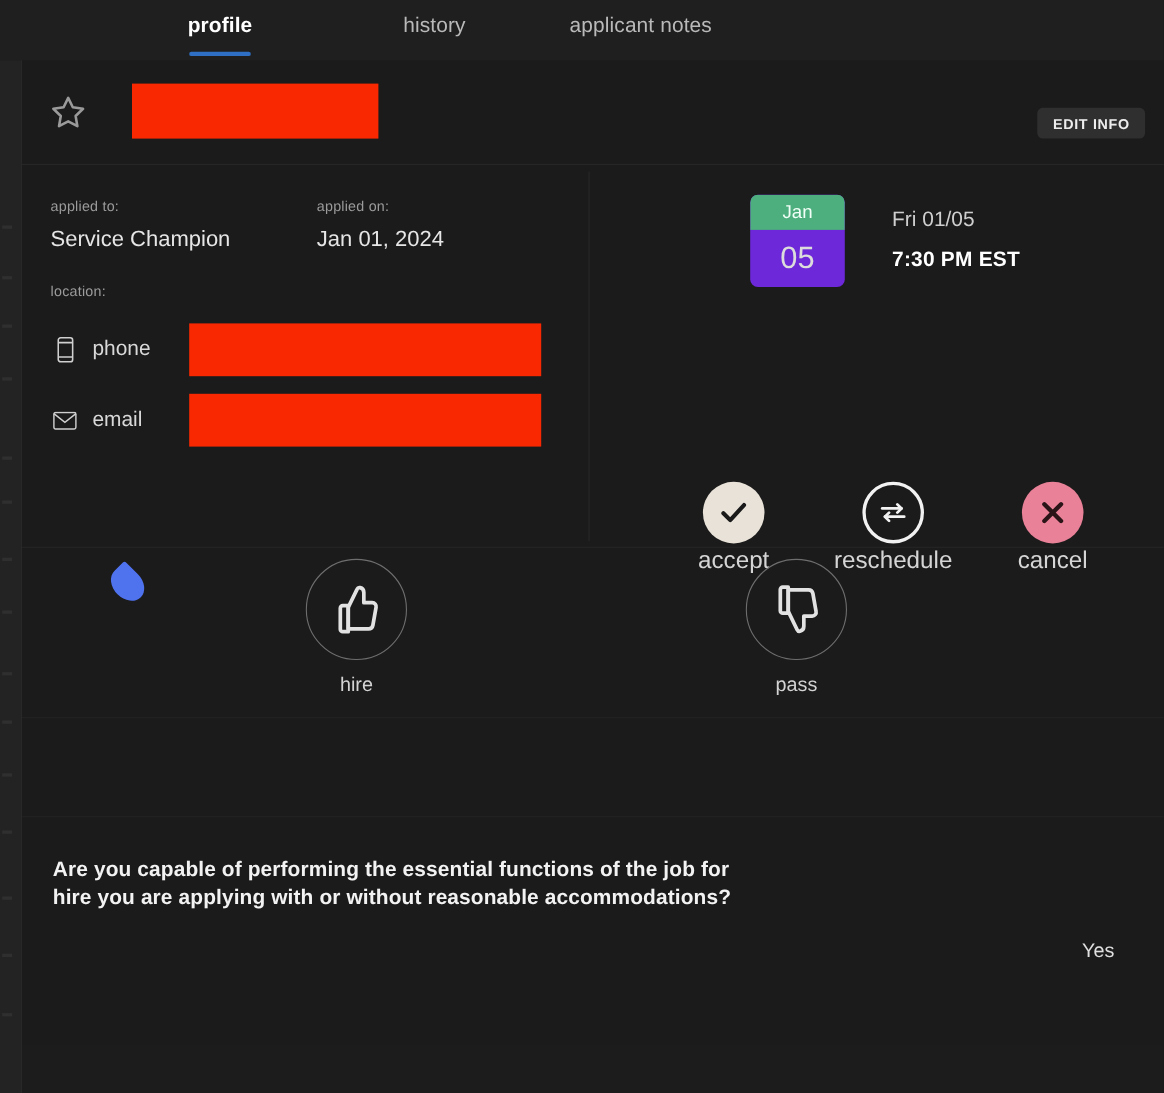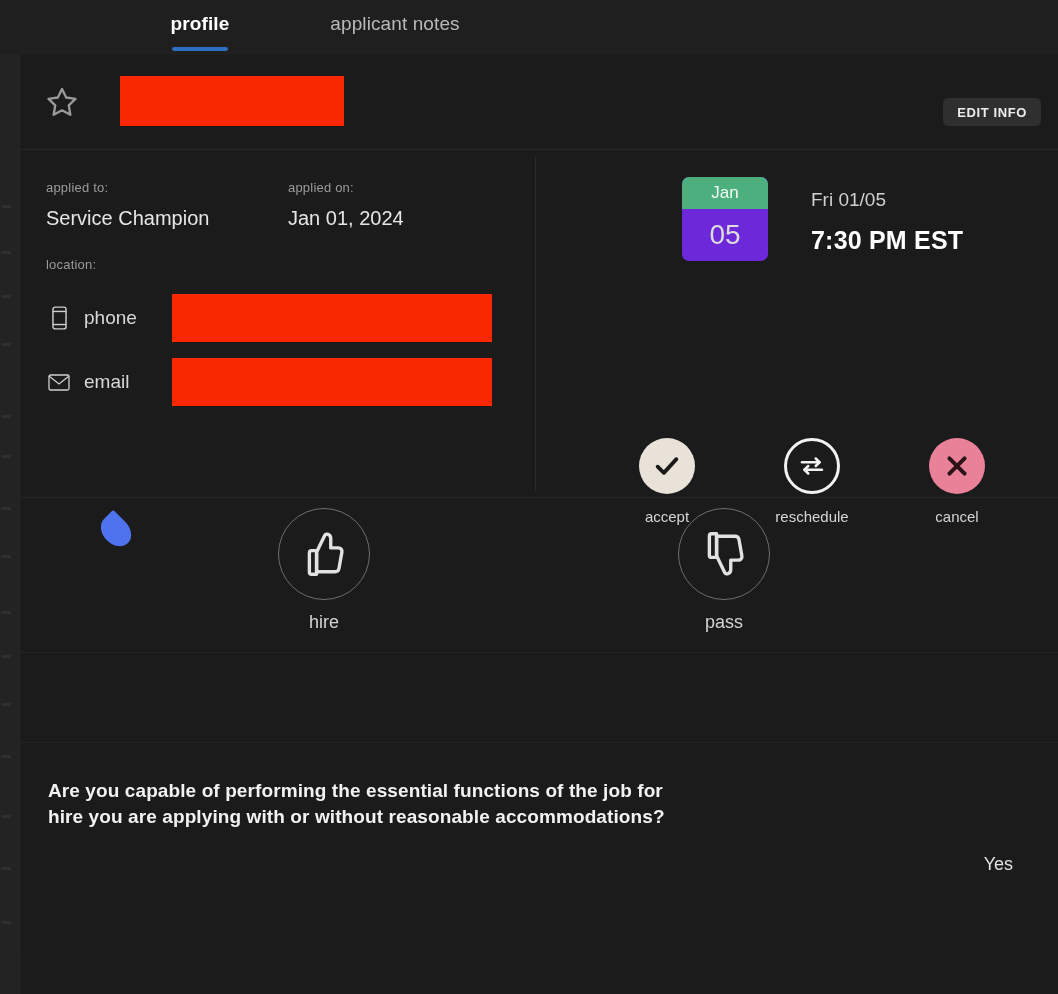--- a/index.html
+++ b/index.html
@@ -207,21 +207,21 @@
     display: flex;
     align-items: center;
     justify-content: center;
   }
   .date-text { margin-left: 43px; padding-top: 12px; }
   .date-dow {
     font-size: 19px;
     color: #cfcfcf;
   }
   .date-time {
-    font-size: 25px;
+    font-size: 19px;
     color: #ffffff;
     font-weight: bold;
     margin-top: 15px;
     letter-spacing: .2px;
   }
 
   .actions {
     position: absolute;
     left: 76px; top: 288px;
     width: 400px;
@@ -238,22 +238,22 @@
     margin: 0 auto;
     border-radius: 50%;
     display: flex;
     align-items: center;
     justify-content: center;
   }
   .circle-accept { background: #e8e2d8; }
   .circle-resched { background: transparent; border: 3px solid #f2f2f2; }
   .circle-cancel { background: #e98198; }
   .action-label {
-    margin-top: 14px;
-    font-size: 15px;
+    margin-top: 2px;
+    font-size: 22px;
     color: #d5d5d5;
   }
 
   
   .decision-row {
     position: relative;
     height: 155px;
     border-bottom: 1px solid #242424;
   }
   .cursor-drop {
@@ -312,20 +312,23 @@
 </style>
 </head>
 <body>
 
 <div id="app">
 
   <div class="tabbar">
     <div class="tab active">
       <span>profile</span>
       <span class="uline"></span>
+    </div>
+    <div class="tab">
+      <span>history</span>
     </div>
     <div class="tab">
       <span>applicant notes</span>
     </div>
   </div>
 
   <div class="edge-strip">
     <div class="edge-tick" style="top:150px"></div>
     <div class="edge-tick" style="top:196px"></div>
     <div class="edge-tick" style="top:240px"></div>

